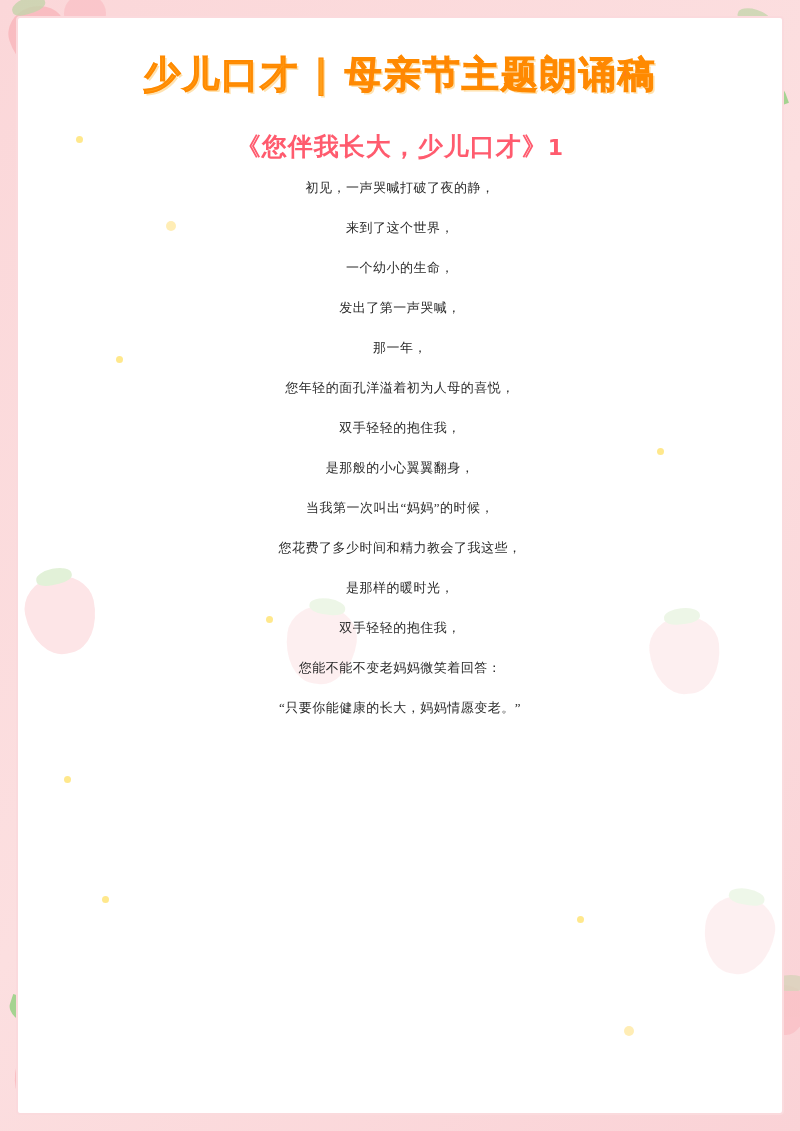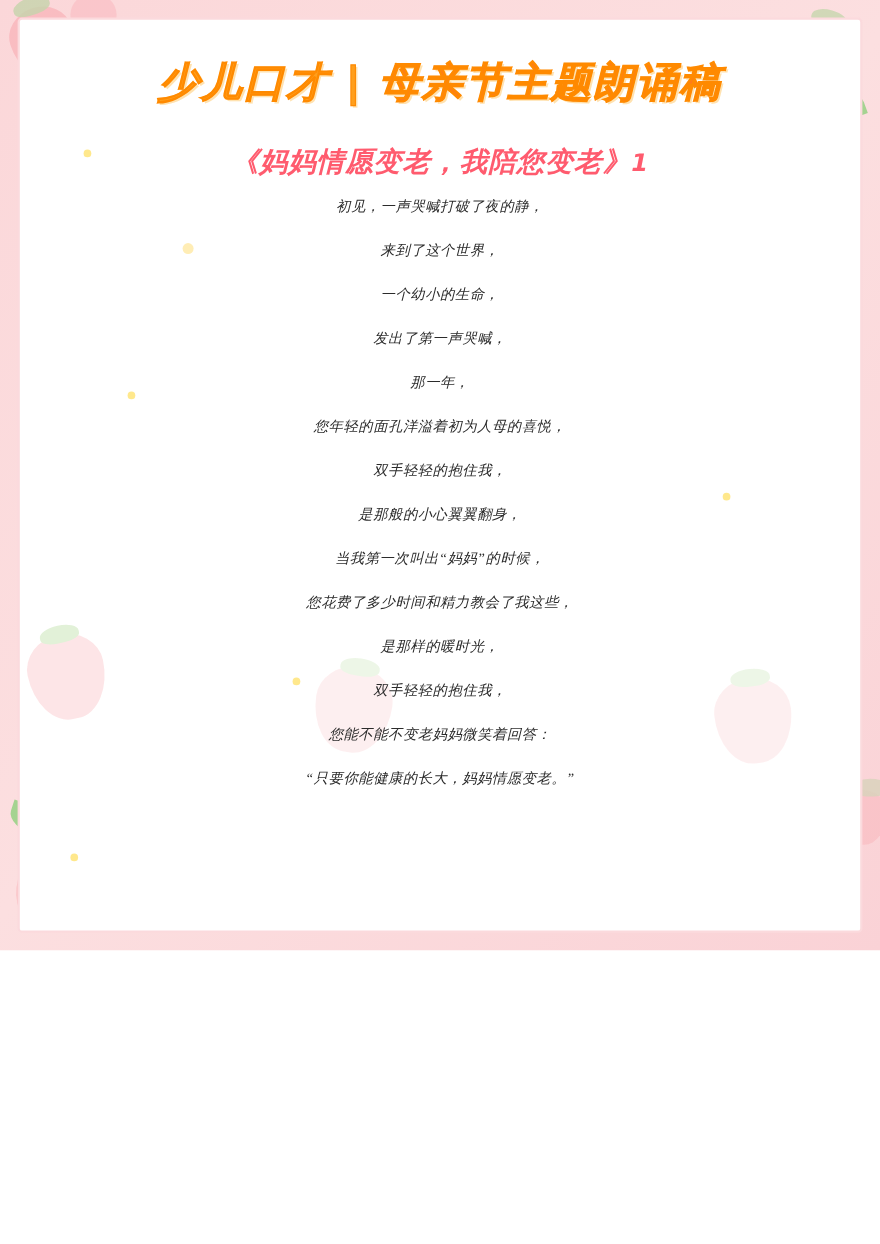--- a/index.html
+++ b/index.html
@@ -11,25 +11,24 @@
     height: 1131px;
     font-family: "Liberation Serif", "DejaVu Serif", serif;
     background: #ffffff;
     overflow: hidden;
   }
 
   
   .page {
     position: relative;
     width: 800px;
-    height: 864px;
+    height: 1131px;
     background: #fff7f7;
     box-sizing: border-box;
     overflow: hidden;
-    font-style: italic;
   }
   .border-outer {
     position: absolute;
     inset: 0;
     background: linear-gradient(135deg, #fbd7d9 0%, #fcdfe0 50%, #fad2d6 100%);
   }
   .border-inner {
     position: absolute;
     top: 16px;
     left: 16px;
@@ -205,21 +204,21 @@
 
   <div class="content">
 
     <div class="title-bar">
       <div class="main-title">
         <span>少儿口才</span><span> | </span><span class="part2">母亲节主题朗诵稿</span>
       </div>
     </div>
 
     <div class="subtitle">
-      <span>《妈妈情愿变老，我陪您变老》</span><span class="num">1</span>
+      <span>《您伴我长大，少儿口才》</span><span class="num">1</span>
     </div>
 
     <div class="poem" id="poem-body">
         <p class="poem-line"><span>初见，一声哭喊打破了夜的静，</span></p>
         <p class="poem-line"><span>来到了这个世界，</span></p>
         <p class="poem-line"><span>一个幼小的生命，</span></p>
         <p class="poem-line"><span>发出了第一声哭喊，</span></p>
         <p class="poem-line"><span>那一年，</span></p>
         <p class="poem-line"><span>您年轻的面孔洋溢着初为人母的喜悦，</span></p>
         <p class="poem-line"><span>双手轻轻的抱住我，</span></p>

